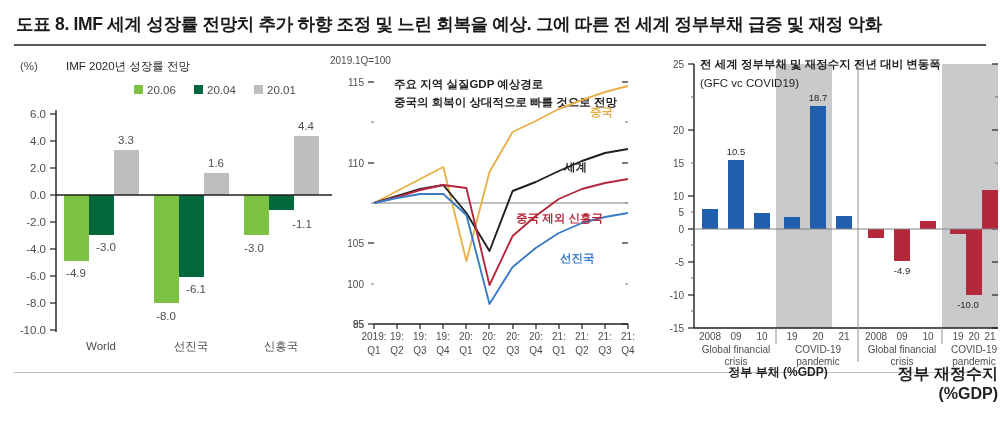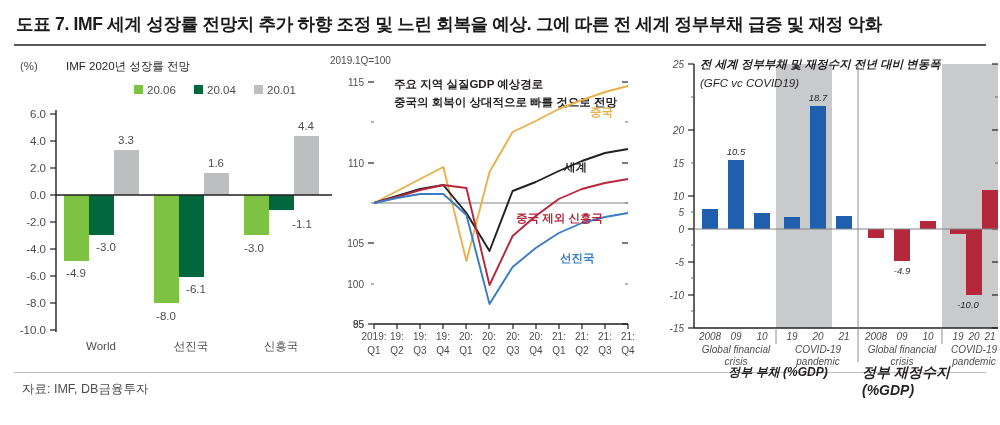--- a/index.html
+++ b/index.html
@@ -24,21 +24,21 @@
     white-space:nowrap; color:#1a1a1a;
   }
   #source {
     position:absolute; left:22px; top:381px;
     font-size:12.5px; color:#4d4d4d;
   }
 
   .panel { position:absolute; top:52px; height:320px; }
   #panel-left  { left:6px;   width:330px; }
   #panel-mid   { left:328px; width:318px; }
-  #panel-right { left:654px; width:344px;font-style:italic; }
+  #panel-right { left:654px; width:344px; }
 
   svg { display:block; }
   .ttl { font-size:11.5px; fill:#231f20; }
   .ttl-b { font-size:11.5px; fill:#231f20; font-weight:bold; }
   .axlab { font-size:11.5px; fill:#4d4d4d; }
   .axlab-s { font-size:10px; fill:#4d4d4d; }
   .dlab { font-size:11.5px; fill:#4d4d4d; }
   .dlab-r { font-size:9.5px; fill:#231f20; }
   .catlab { font-size:11.5px; fill:#4d4d4d; }
   .ser { font-size:11.5px; font-weight:bold; }
@@ -49,23 +49,22 @@
   .zeroG { stroke:#808285; stroke-width:1; }
   .divd { stroke:#808285; stroke-width:0.9; }
   .line { fill:none; stroke-width:1.9; stroke-linejoin:round; }
 </style>
 </head>
 <body>
 
 <div id="page">
 
   <div class="hline" id="rule-top"></div>
-  <div id="fig-title">도표 7. IMF 세계 성장률 전망치 추가 하향 조정 및 느린 회복을 예상. 그에 따른 전 세계 정부부채 급증 및 재정 악화</div>
+  <div id="fig-title">도표 8. IMF 세계 성장률 전망치 추가 하향 조정 및 느린 회복을 예상. 그에 따른 전 세계 정부부채 급증 및 재정 악화</div>
   <div class="hline" id="rule-bottom"></div>
-  <div id="source">자료: IMF, DB금융투자</div>
 
   <div class="panel" id="panel-left">
     <svg width="330" height="320" viewBox="0 0 330 320">
       <text class="axlab" x="14" y="18">(%)</text>
       <text class="ttl" x="60" y="18">IMF 2020년 성장률 전망</text>
 
       <g>
         <rect x="128" y="33" width="9" height="9" fill="#7DC243"></rect>
         <text class="axlab" x="141" y="42">20.06</text>
         <rect x="188" y="33" width="9" height="9" fill="#00683C"></rect>
@@ -338,17 +337,17 @@
         <text class="axlab-s" x="304" y="288" text-anchor="middle">19</text>
         <text class="axlab-s" x="320" y="288" text-anchor="middle">20</text>
         <text class="axlab-s" x="336" y="288" text-anchor="middle">21</text>
         <text class="axlab-s" x="320" y="301" text-anchor="middle">COVID-19</text>
         <text class="axlab-s" x="320" y="313" text-anchor="middle">pandemic</text>
       </g>
     </svg>
 
     <div style="position:absolute;left:0;top:312px;width:344px;">
       <div style="position:absolute;left:44px;width:160px;text-align:center;font-size:12px;font-weight:bold;color:#231f20;">정부 부채 (%GDP)</div>
-      <div style="position:absolute;left:208px;width:136px;text-align:left;font-size:14px;font-weight:bold;color:#231f20;">정부 재정수지 (%GDP)</div>
+      <div style="position:absolute;left:208px;width:136px;text-align:right;font-size:16px;font-weight:bold;color:#231f20;">정부 재정수지 (%GDP)</div>
     </div>
   </div>
 
 </div>
 
 </body></html>

